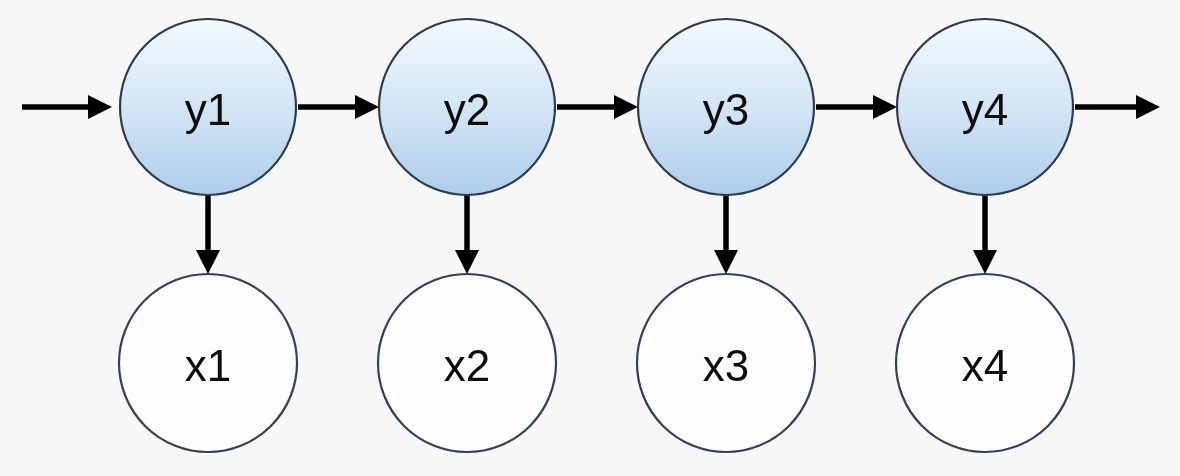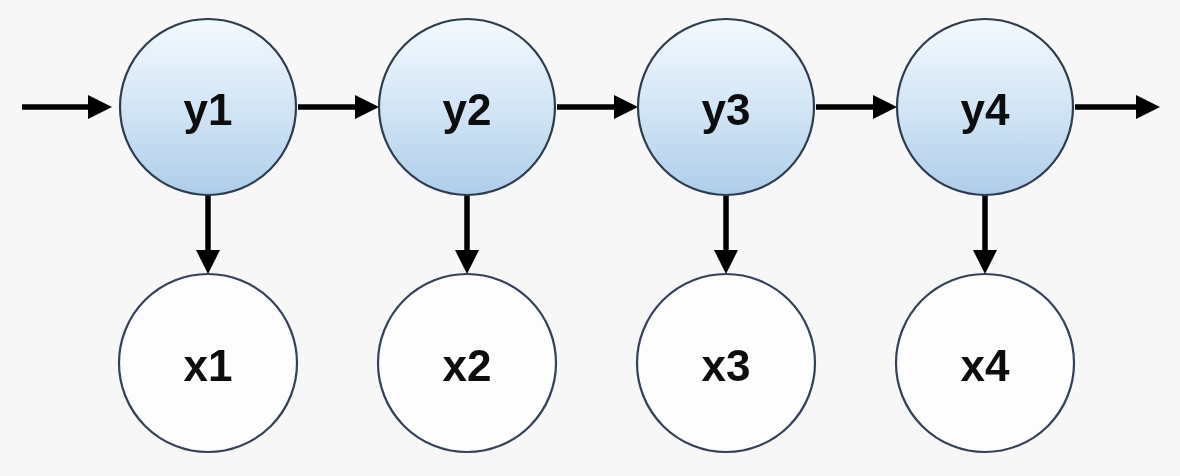--- a/index.html
+++ b/index.html
@@ -12,21 +12,20 @@
     width: 1180px;
     height: 476px;
     overflow: hidden;
     font-family: "Liberation Sans", sans-serif;
   }
   #diagram-canvas {
     position: relative;
     width: 995px;
     height: 476px;
     background: #f7f7f7;
-    font-weight: bold;
   }
   #diagram-svg {
     display: block;
     width: 1180px;
     height: 476px;
   }
   .node-label {
     font-family: "Liberation Sans", sans-serif;
     font-size: 44px;
     fill: #0d0d0d;

